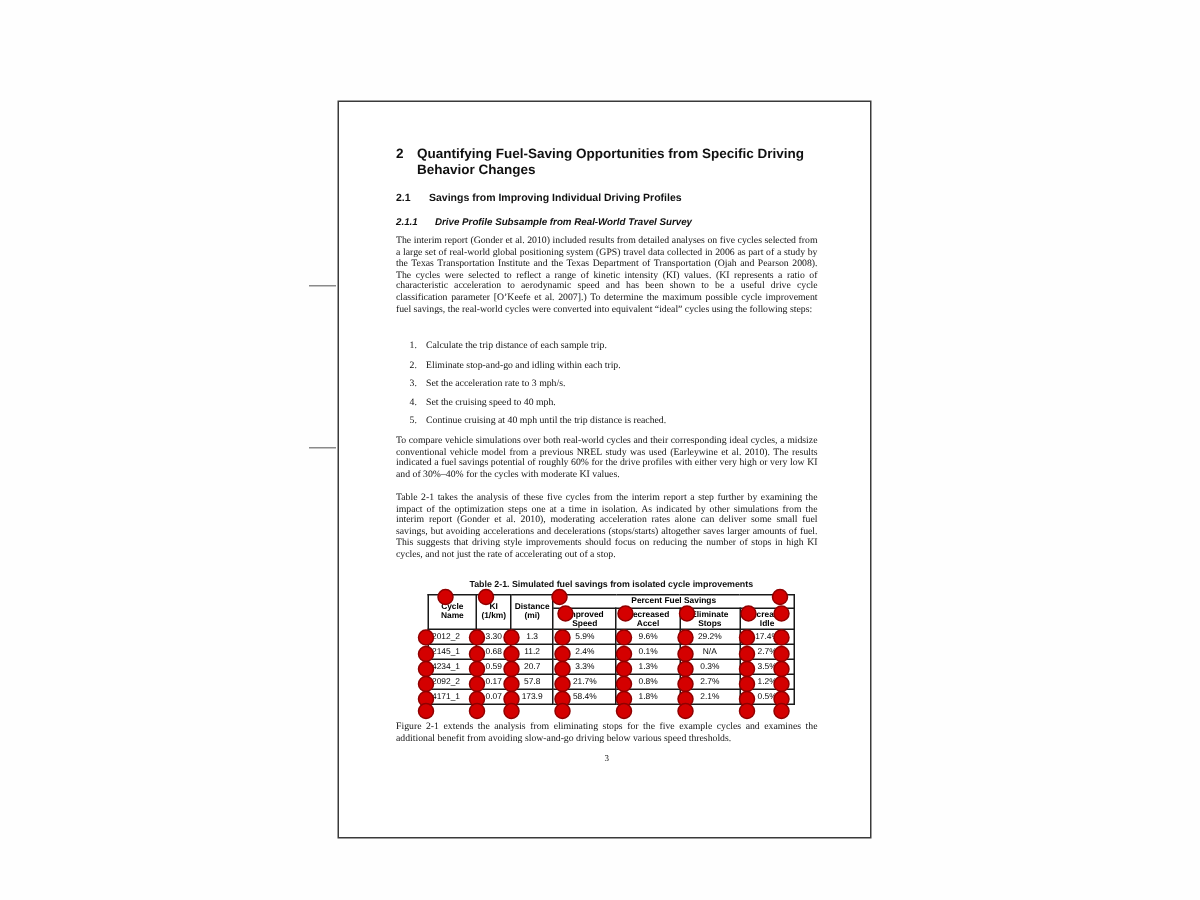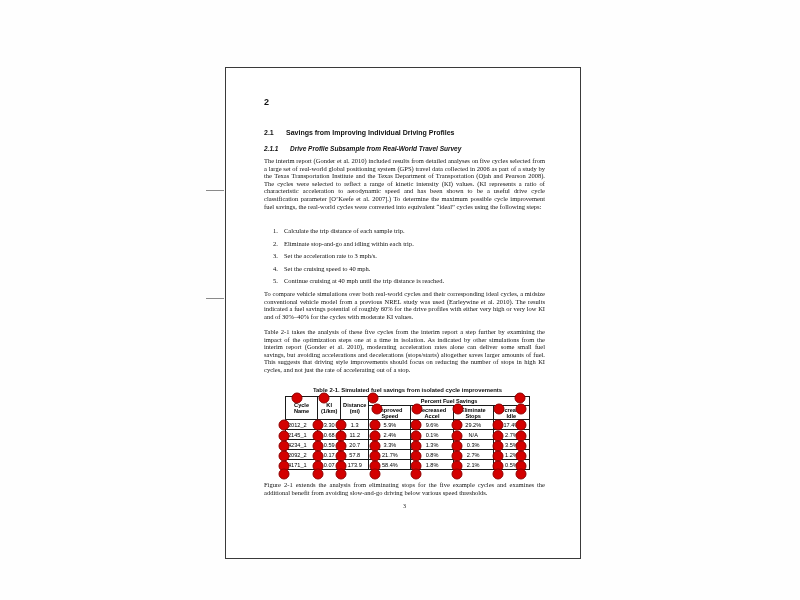--- a/index.html
+++ b/index.html
@@ -45,20 +45,21 @@
 <body>
 
 <div id="canvas">
   <div class="tick" id="tick-a"></div>
   <div class="tick" id="tick-b"></div>
 
   <div id="page">
 
     <div class="abs h1">
       <span class="hnum">2</span>
+      <span>Quantifying Fuel-Saving Opportunities from Specific Driving Behavior Changes</span>
     </div>
 
     <div class="abs h2">
       <span class="hnum">2.1</span>
       <span>Savings from Improving Individual Driving Profiles</span>
     </div>
 
     <div class="abs h3">
       <span class="hnum">2.1.1</span>
       <span>Drive Profile Subsample from Real-World Travel Survey</span>

